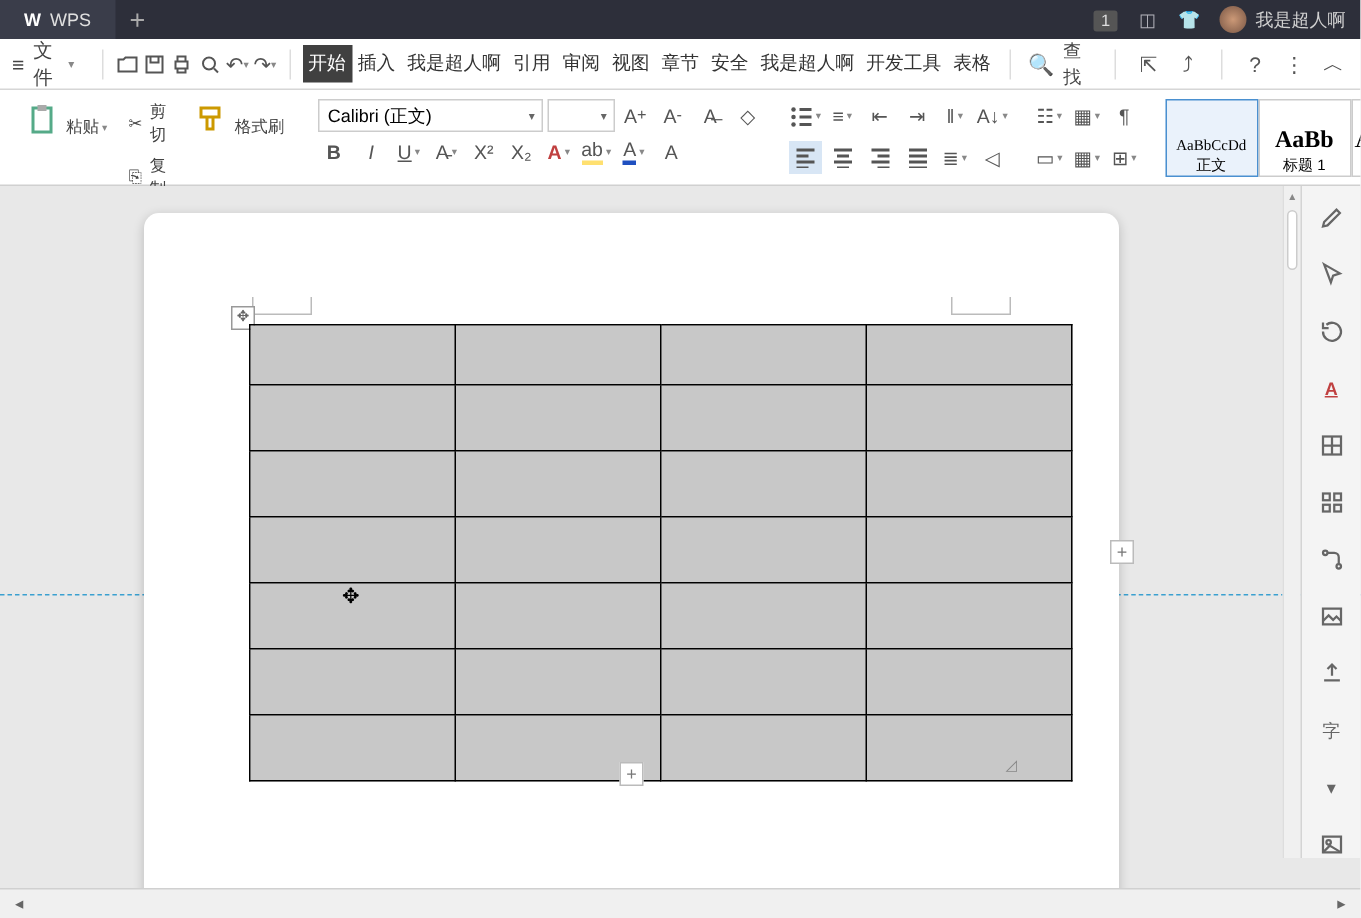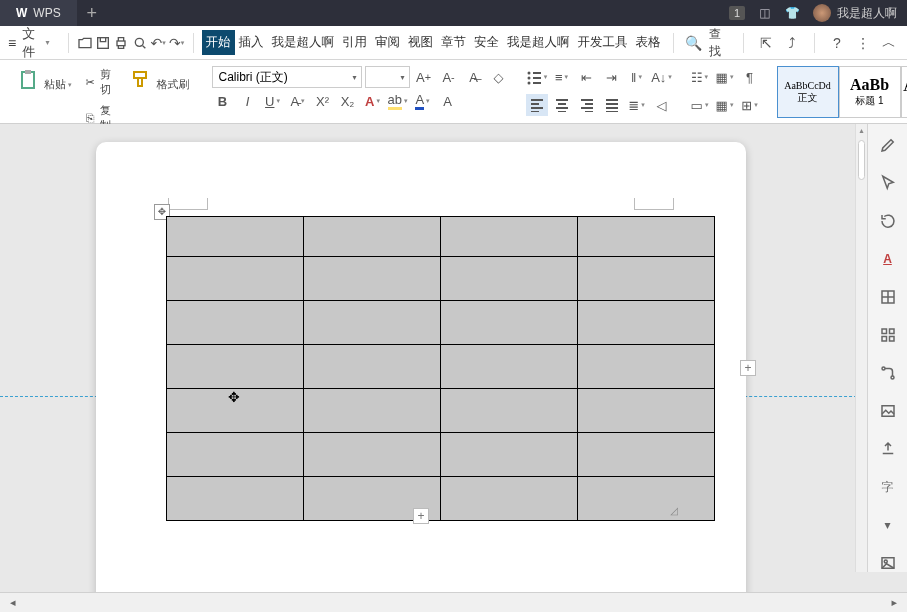--- a/index.html
+++ b/index.html
@@ -39,21 +39,21 @@
   display:flex; align-items:center; padding: 0 8px; gap:2px; color:#444;
 }
 .menubar .hamb { font-size:14px; margin-right:4px; }
 .menubar .file-lbl { font-size:13px; margin-right:2px; }
 .menubar .drop { font-size:8px; color:#888; margin-right:10px; }
 .menubar .sep { width:1px; height:20px; background:#ddd; margin:0 6px; }
 .menubar .mico { width:22px; height:22px; display:inline-flex; align-items:center; justify-content:center; color:#555; font-size:14px; }
 .menubar .mico svg { width:16px; height:16px; }
 .ribbon-tabs { display:flex; align-items:center; font-size:12.5px; }
 .ribbon-tabs .rtab { padding:4px 4px; color:#333; white-space:nowrap; }
-.ribbon-tabs .rtab.active { background:#0c4a6e; color:#fff; }
+.ribbon-tabs .rtab.active { background:#404040; color:#fff; }
 .menubar .search-area { margin-left:auto; display:flex; align-items:center; gap:6px; }
 .menubar .search-ico { font-size:14px; color:#666; }
 
 
 .toolbar {
   height: 64px; background:#fff; border-bottom:1px solid #d0d0d0;
   display:flex; align-items:stretch; padding:4px 6px; gap:2px;
 }
 .toolbar .group { display:flex; align-items:flex-start; gap:3px; padding:2px 4px; }
 .toolbar .vsep { width:1px; height:56px; background:#e0e0e0; margin:0 2px; }
@@ -64,21 +64,21 @@
 .smallbtn { display:flex; align-items:center; gap:4px; padding:1px 4px; color:#444; font-size:11px; }
 .smallbtn .ic { width:16px; height:16px; display:inline-flex; align-items:center; justify-content:center; }
 .font-combo { border:1px solid #ccc; height:22px; padding:0 18px 0 6px; font-size:12px; min-width:150px; background:#fff; position:relative; display:flex; align-items:center; }
 .font-combo .drop, .size-combo .drop { position:absolute; right:4px; font-size:8px; color:#666; }
 .size-combo { border:1px solid #ccc; height:22px; width:45px; padding:0 14px 0 4px; font-size:12px; background:#fff; position:relative; display:flex; align-items:center; }
 .rowicons { display:flex; gap:3px; align-items:center; }
 .rowicons .ti { width:22px; height:22px; display:inline-flex; align-items:center; justify-content:center; color:#555; font-size:13px; }
 .rowicons .ti.sel { background:#d8e6f5; }
 .rowicons .ti .dd { font-size:7px; margin-left:2px; color:#888; }
 .style-gallery { display:flex; gap:0; }
-.style-item { border:1px solid #ccc; width:62px; height:52px; display:flex; flex-direction:column; align-items:center; justify-content:center; font-size:10px; }
+.style-item { border:1px solid #ccc; width:62px; height:52px; display:flex; flex-direction:column; align-items:center; justify-content:flex-end; font-size:10px; }
 .style-item.sel { border-color:#4a90d0; background:#eaf2fb; }
 .style-item .prev { font-family: "Times New Roman", serif; }
 
 
 .canvas-area { position:relative; height: calc(612px - 26px - 34px - 64px - 20px); background:#e8e8e8; overflow:hidden; }
 .page {
   position:absolute; left:96px; top:18px; width:650px; height:468px;
   background:#fff; border-radius:10px; box-shadow: 0 2px 8px rgba(0,0,0,.2);
 }
 .tbl {

